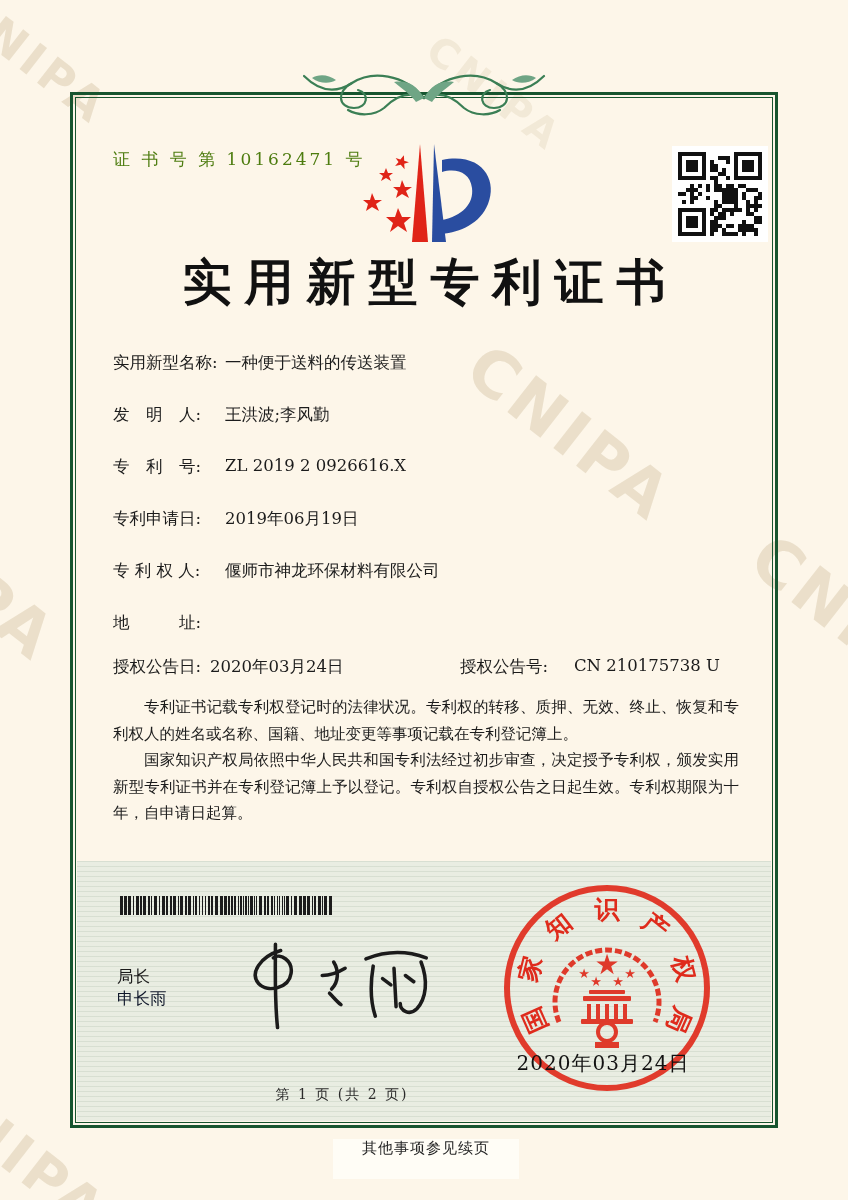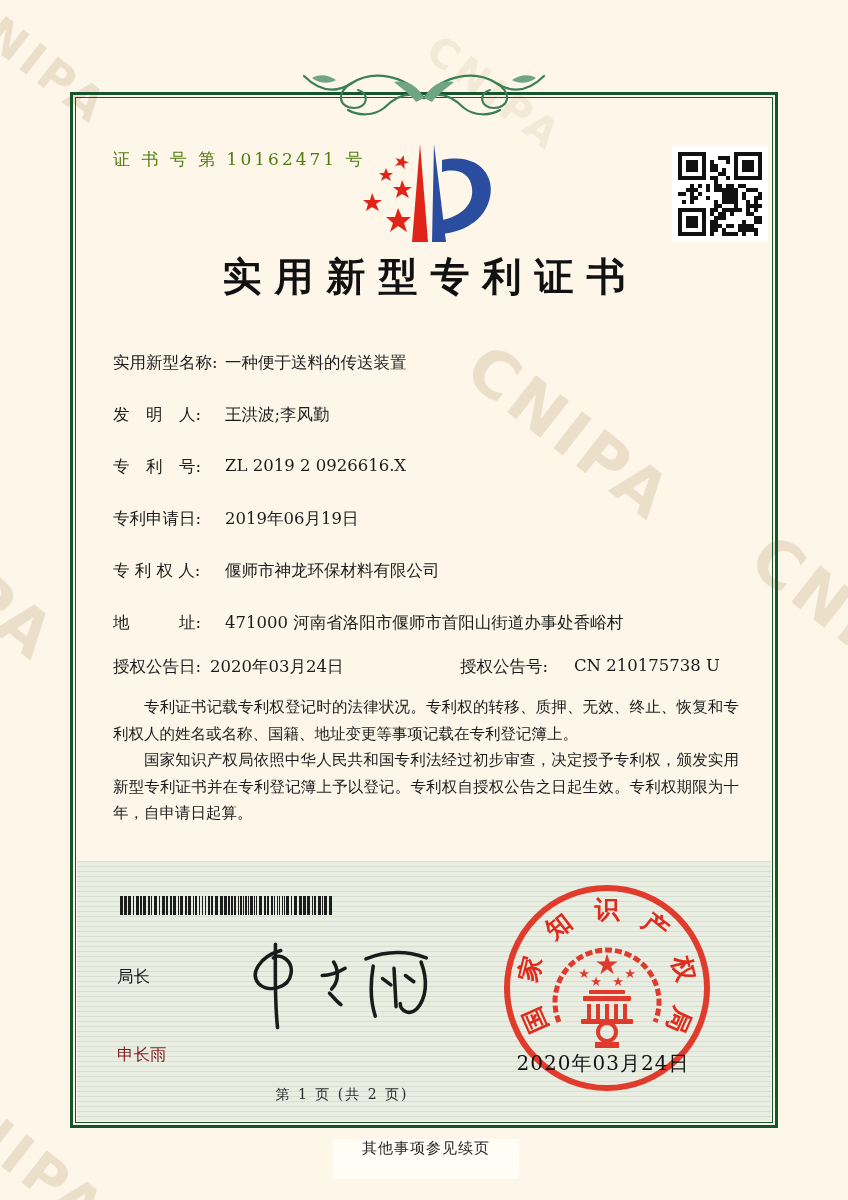--- a/index.html
+++ b/index.html
@@ -44,37 +44,37 @@
   
   .cert-no{
     position:absolute;left:113px;top:148px;
     font-size:17px;letter-spacing:3px;color:#4d7c0f;z-index:4;
   }
   .logo{position:absolute;left:358px;top:138px;width:150px;height:118px;z-index:4;}
   .qr{position:absolute;left:672px;top:146px;width:96px;height:96px;background:#fff;z-index:4;}
   .qr svg{position:absolute;left:6px;top:6px;}
   .title{
     position:absolute;left:0;top:250px;width:848px;text-align:center;
-    font-size:39px;font-weight:bold;letter-spacing:13px;padding-left:13px;
+    font-size:49px;font-weight:bold;letter-spacing:13px;padding-left:13px;
     box-sizing:border-box;color:#111;z-index:4;
   }
   
   .row{position:absolute;left:0;top:0;width:848px;height:24px;font-size:16.5px;z-index:4;}
   .lbl{position:absolute;left:113px;color:#1c1c1c;}
   .val{position:absolute;left:225px;color:#1c1c1c;}
   
   .body-text{
     position:absolute;left:113px;top:694px;width:626px;z-index:4;
     font-size:15.5px;line-height:26.6px;text-align:justify;color:#1c1c1c;
   }
   .body-text p{margin:0;text-indent:2em;}
   
   .barcode{position:absolute;left:120px;top:896px;width:218px;height:19px;z-index:4;}
   .sig-role{position:absolute;left:117px;top:966px;font-size:16.5px;z-index:4;color:#1a1a1a;}
-  .sig-name{position:absolute;left:117px;top:1044px;font-size:16.5px;z-index:4;color:#7f1d1d;}
+  .sig-name{position:absolute;left:117px;top:988px;font-size:16.5px;z-index:4;color:#0f172a;}
   .signature{position:absolute;left:232px;top:936px;width:220px;height:104px;z-index:4;}
   .seal{position:absolute;left:497px;top:878px;width:220px;height:220px;z-index:5;}
   .page-info{
     position:absolute;left:0;top:1086px;width:684px;text-align:center;
     font-size:14px;letter-spacing:2px;color:#2a2a2a;z-index:4;
   }
   .note-box{
     position:absolute;left:333px;top:1139px;width:186px;height:40px;
     background:#fffdf6;z-index:4;
     display:flex;align-items:flex-start;justify-content:center;
@@ -276,21 +276,20 @@
 <div class="row" style="top:508px">
   <span class="lbl">专利申请日:</span>
   <span class="val">2019年06月19日</span>
 </div>
 <div class="row" style="top:560px">
   <span class="lbl">专 利 权 人:</span>
   <span class="val">偃师市神龙环保材料有限公司</span>
 </div>
 <div class="row" style="top:612px">
   <span class="lbl">地　　　址:</span>
-  <span class="val">471000 河南省洛阳市偃师市首阳山街道办事处香峪村</span>
 </div>
 <div class="row" style="top:656px">
   <span class="lbl">授权公告日:</span>
   <span class="val" style="left:210px">2020年03月24日</span>
   <span class="lbl" style="left:460px">授权公告号:</span>
   <span class="val" style="left:574px">CN 210175738 U</span>
 </div>
 
 <div class="body-text">
   <p>专利证书记载专利权登记时的法律状况。专利权的转移、质押、无效、终止、恢复和专利权人的姓名或名称、国籍、地址变更等事项记载在专利登记簿上。</p>

